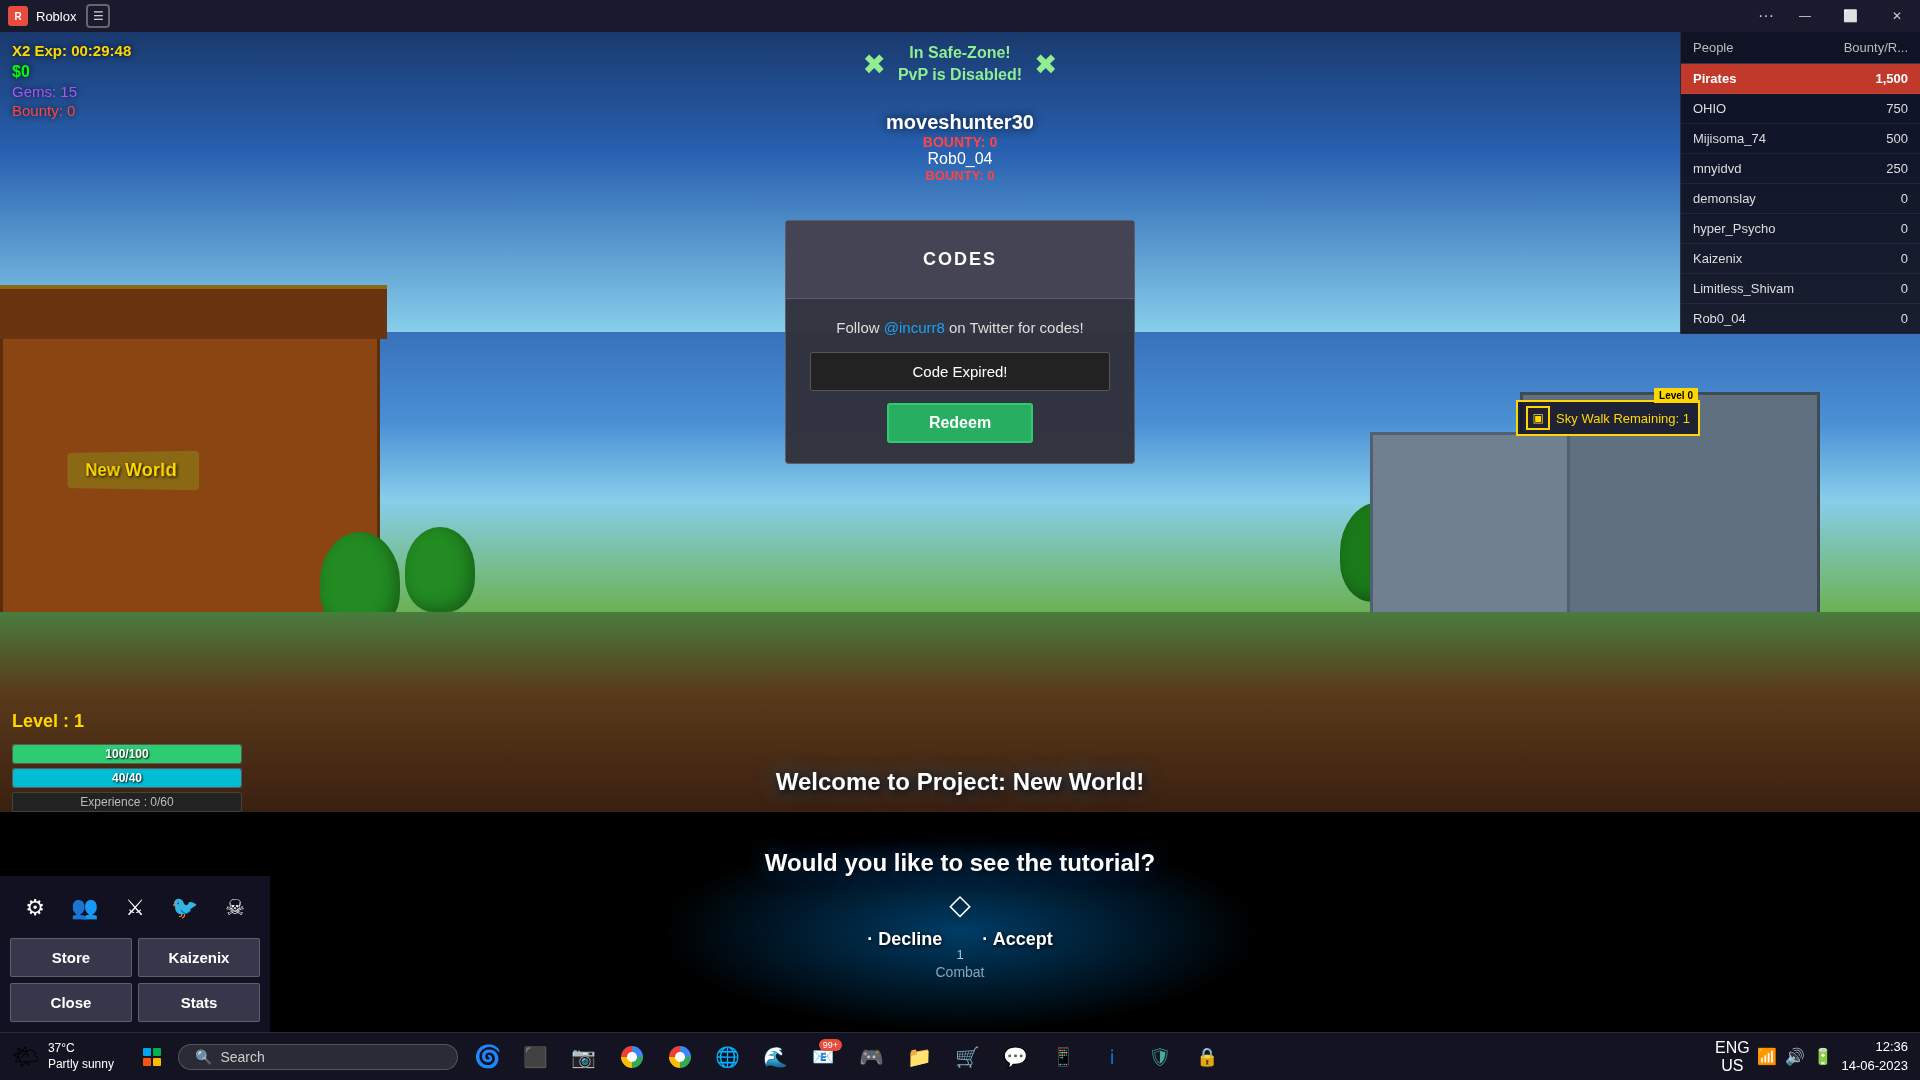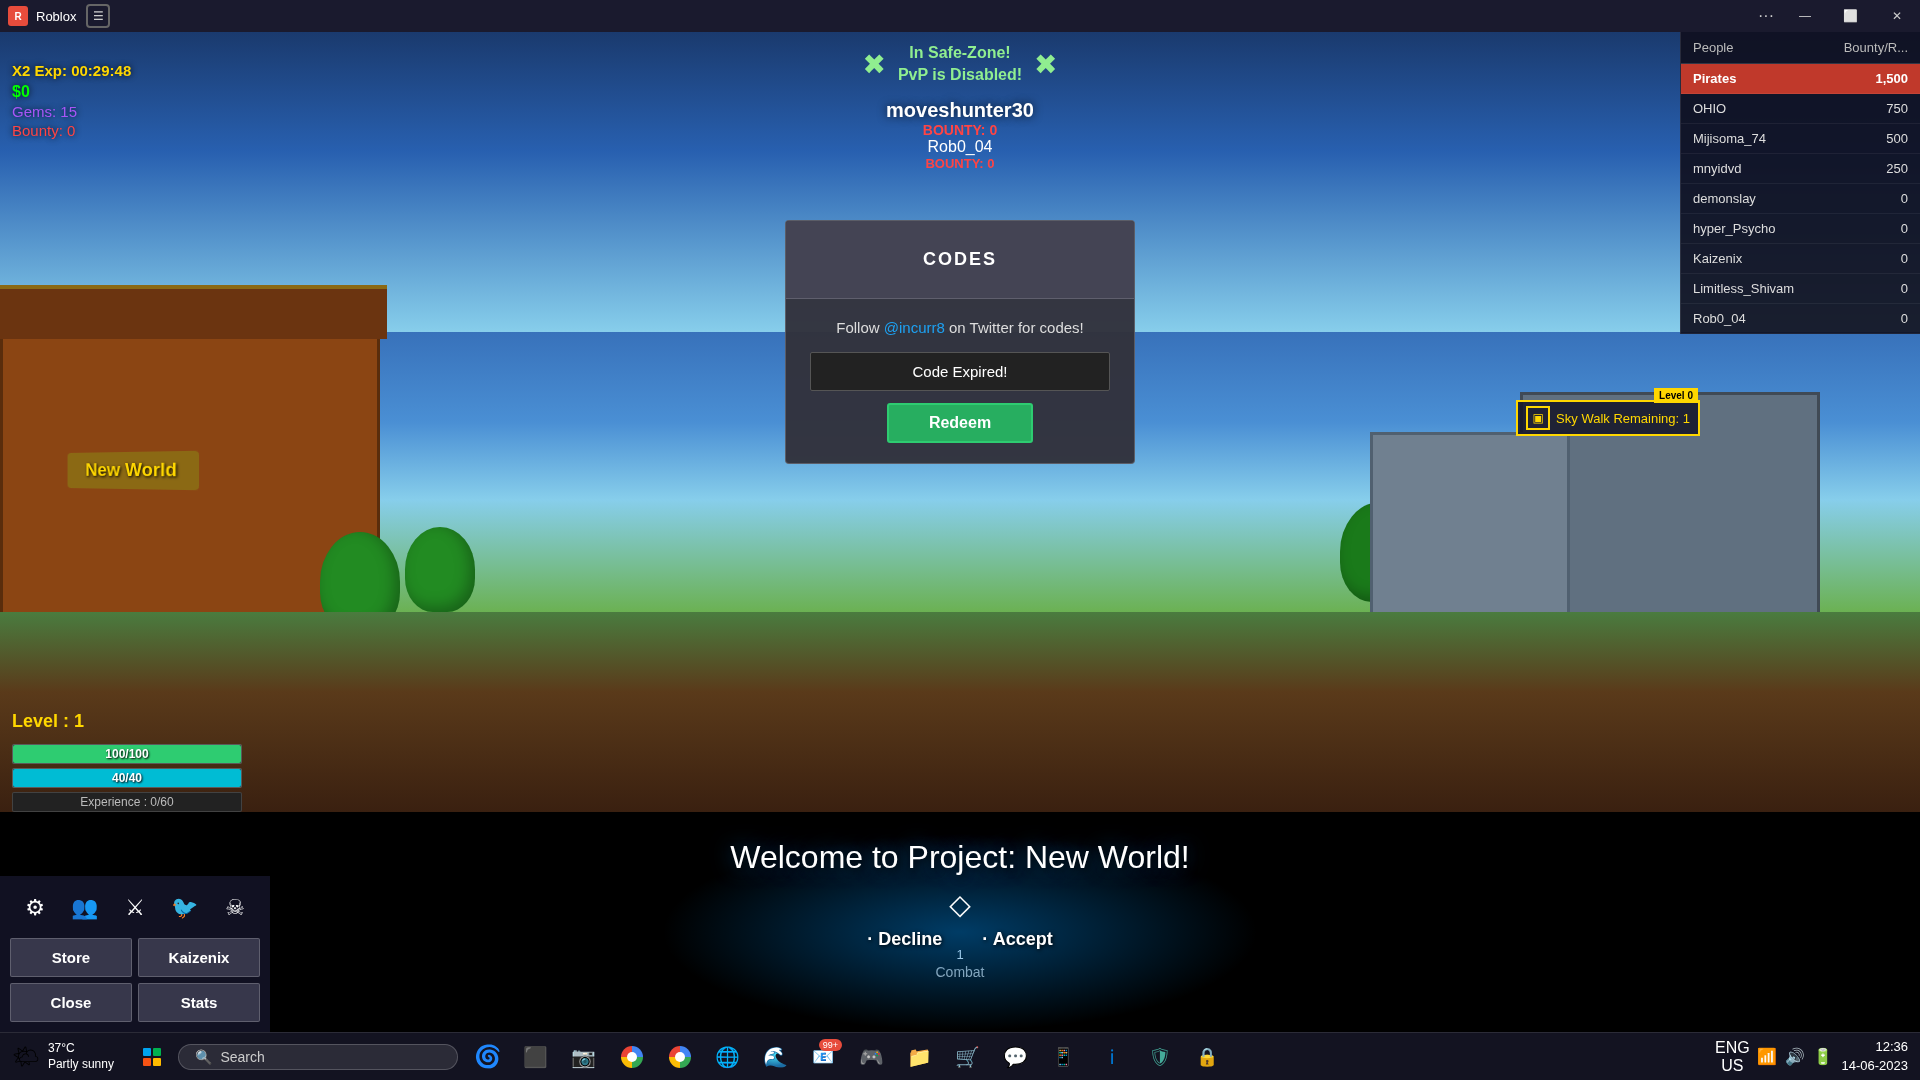--- a/index.html
+++ b/index.html
@@ -330,21 +330,21 @@
     .safe-zone-text {
       color: #90EE90;
       font-size: 16px;
       font-weight: bold;
       line-height: 1.4;
     }
     .player-name {
       color: white;
       font-size: 20px;
       font-weight: bold;
-      margin-top: 12px;
+      margin-top: 24px;
       text-shadow: 0 0 10px rgba(0,0,0,0.8);
     }
     .bounty-label {
       color: #ff4444;
       font-size: 14px;
       font-weight: bold;
     }
     .npc-name {
       color: white;
       font-size: 16px;
@@ -354,21 +354,20 @@
       font-size: 13px;
       font-weight: bold;
     }
 
     
     #hud-left {
       position: absolute;
       top: 40px;
       left: 12px;
       z-index: 100;
-      margin-top: 20px;
     }
     .xp-timer {
       color: #ffd700;
       font-size: 15px;
       font-weight: bold;
       text-shadow: 0 0 6px rgba(0,0,0,0.9);
     }
     .money {
       color: #00ff00;
       font-size: 16px;
@@ -580,22 +579,22 @@
       position: absolute;
       bottom: 80px;
       left: 50%;
       transform: translateX(-50%);
       text-align: center;
       z-index: 140;
       pointer-events: none;
     }
     .tutorial-text {
       color: white;
-      font-size: 32px;
-      font-weight: normal;
+      font-size: 24px;
+      font-weight: bold;
       text-shadow: 2px 2px 8px #000, 0 0 20px rgba(0,150,255,0.5);
       line-height: 1.4;
       margin-top: 48px;
     }
     .tutorial-diamond {
       color: white;
       font-size: 28px;
       margin: 8px 0;
     }
     .tutorial-buttons {
@@ -809,20 +808,21 @@
     </div>
     <input class="codes-input" type="text" value="Code Expired!" style="">
     <button class="codes-redeem-btn">Redeem</button>
   </div>
 </div>
 
 <div class="tutorial-glow"></div>
 
 <div id="tutorial-overlay" style="bottom:130px;">
   <div class="tutorial-text">Welcome to Project: New World!</div>
+  <div class="tutorial-text">Would you like to see the tutorial?</div>
   <div class="tutorial-diamond">◇</div>
   <div class="tutorial-buttons">
     <span class="tutorial-btn-decline">Decline</span>
     <span class="tutorial-btn-accept">Accept</span>
   </div>
 </div>
 
 <div id="combat-number">1</div>
 <div id="combat-label">Combat</div>
 

